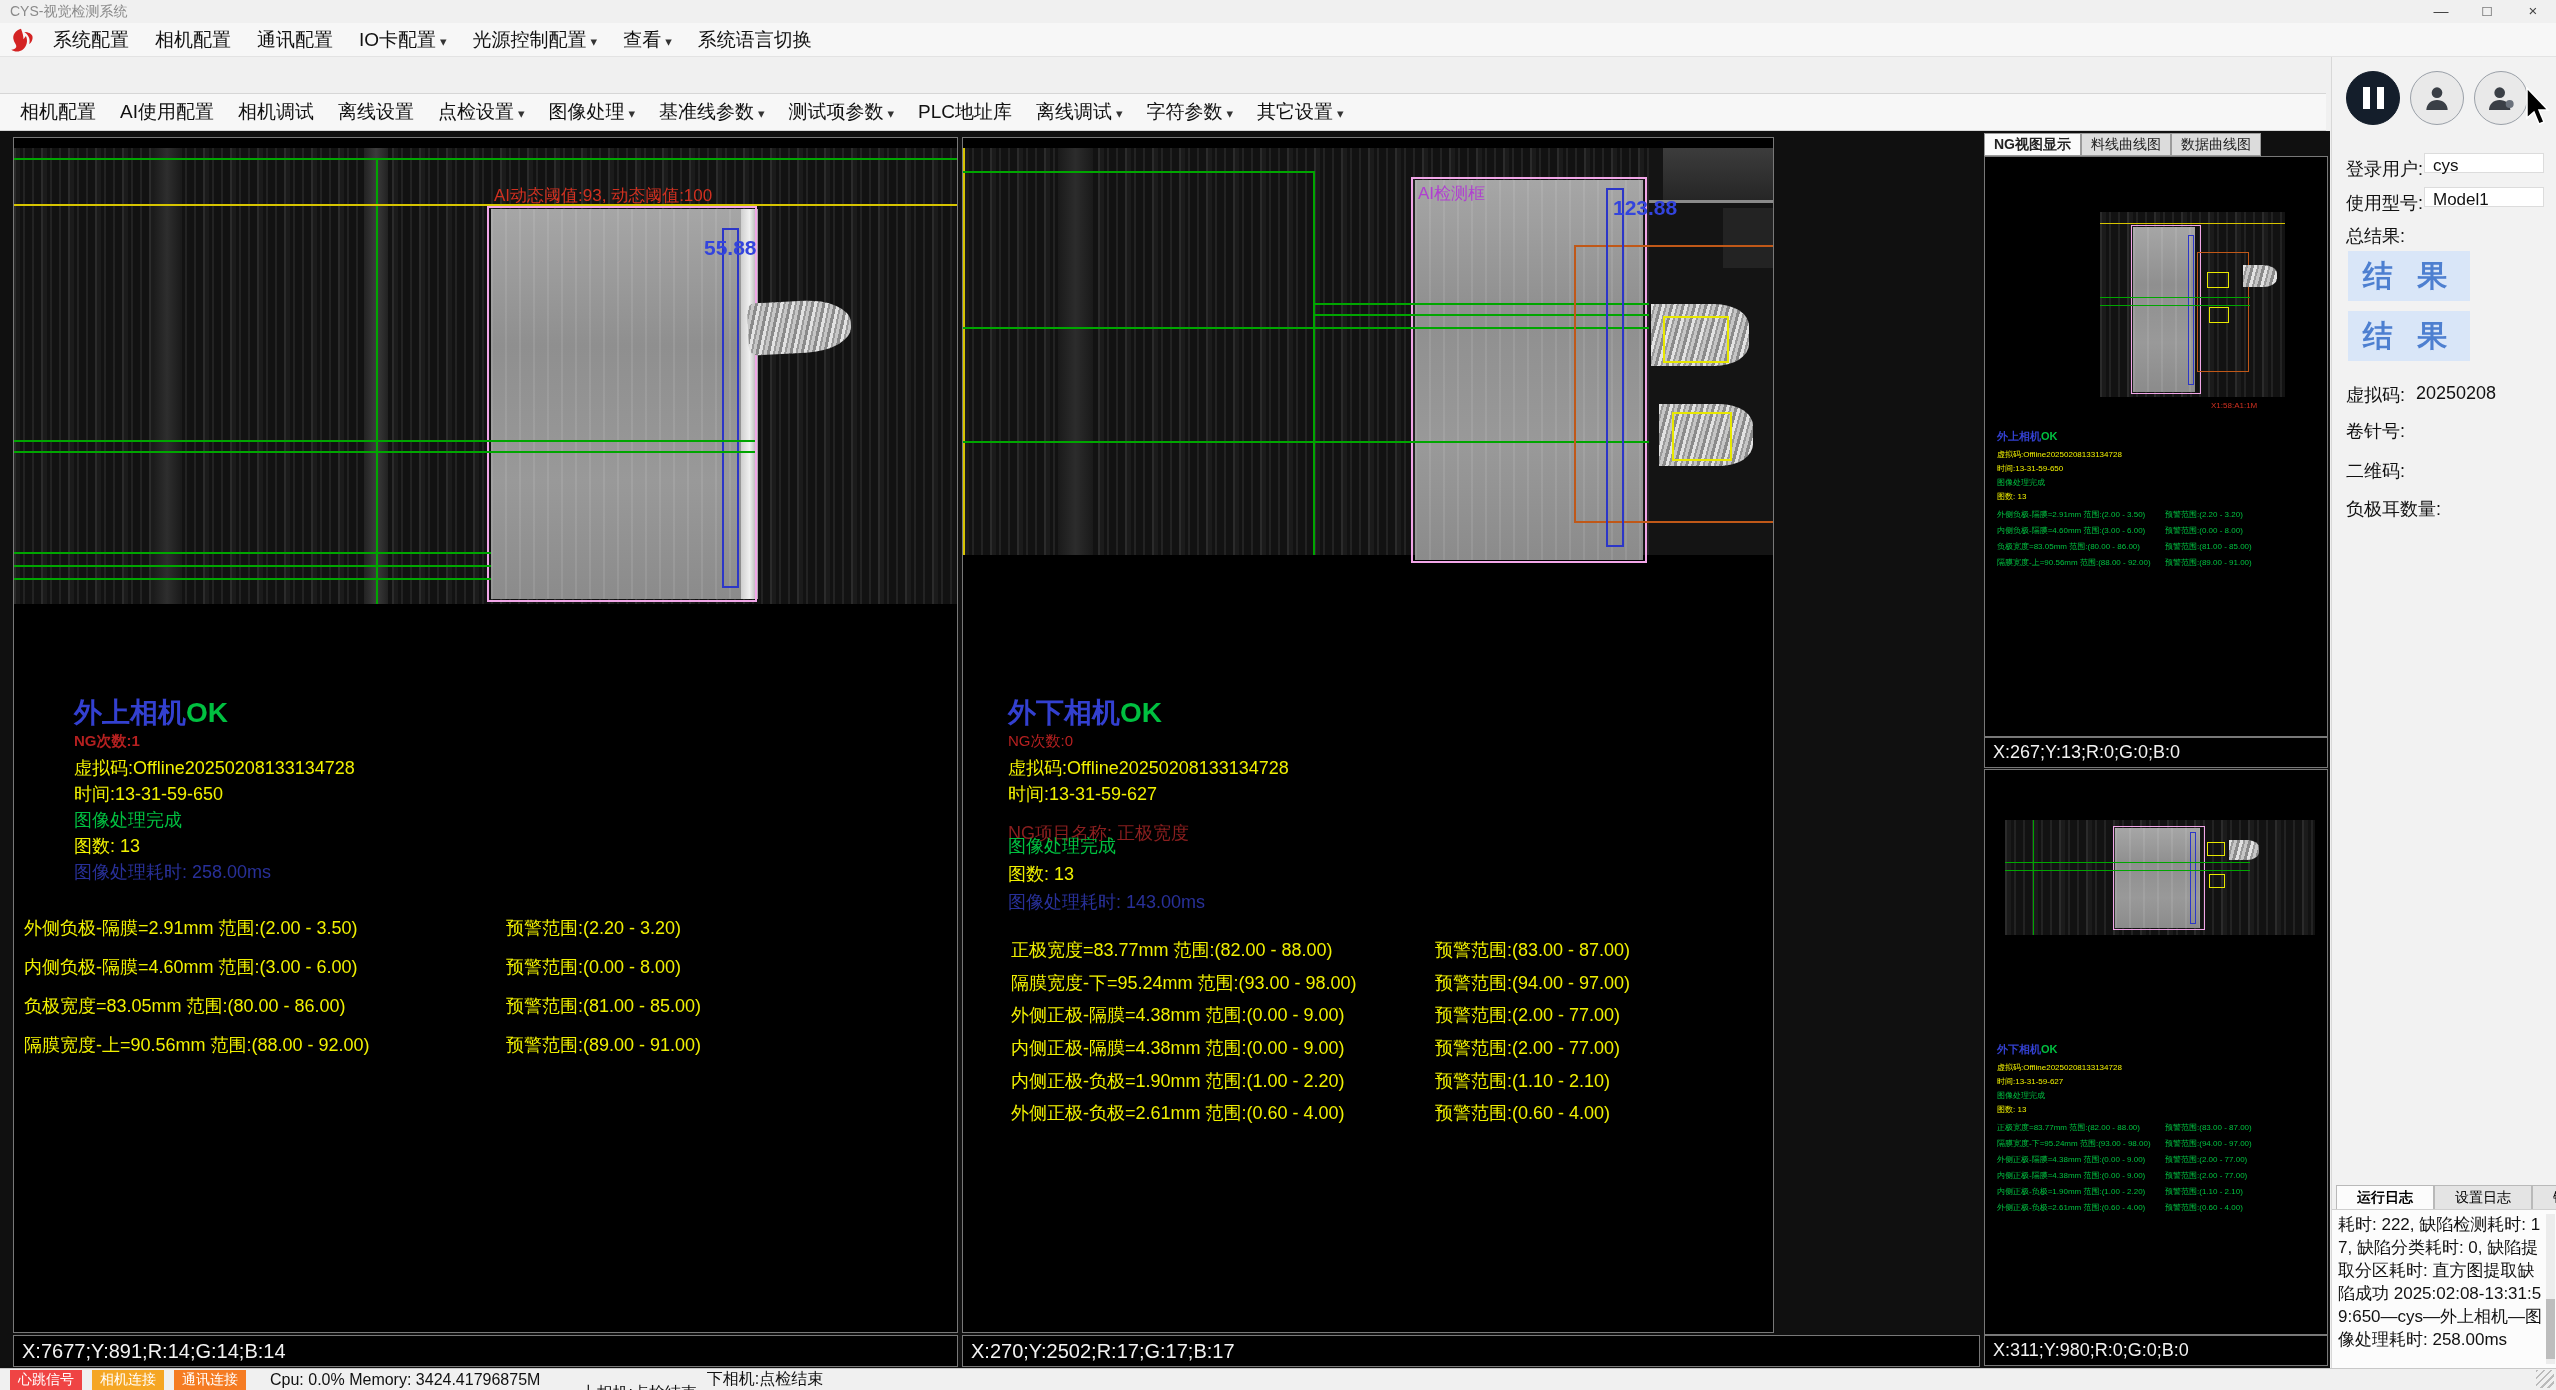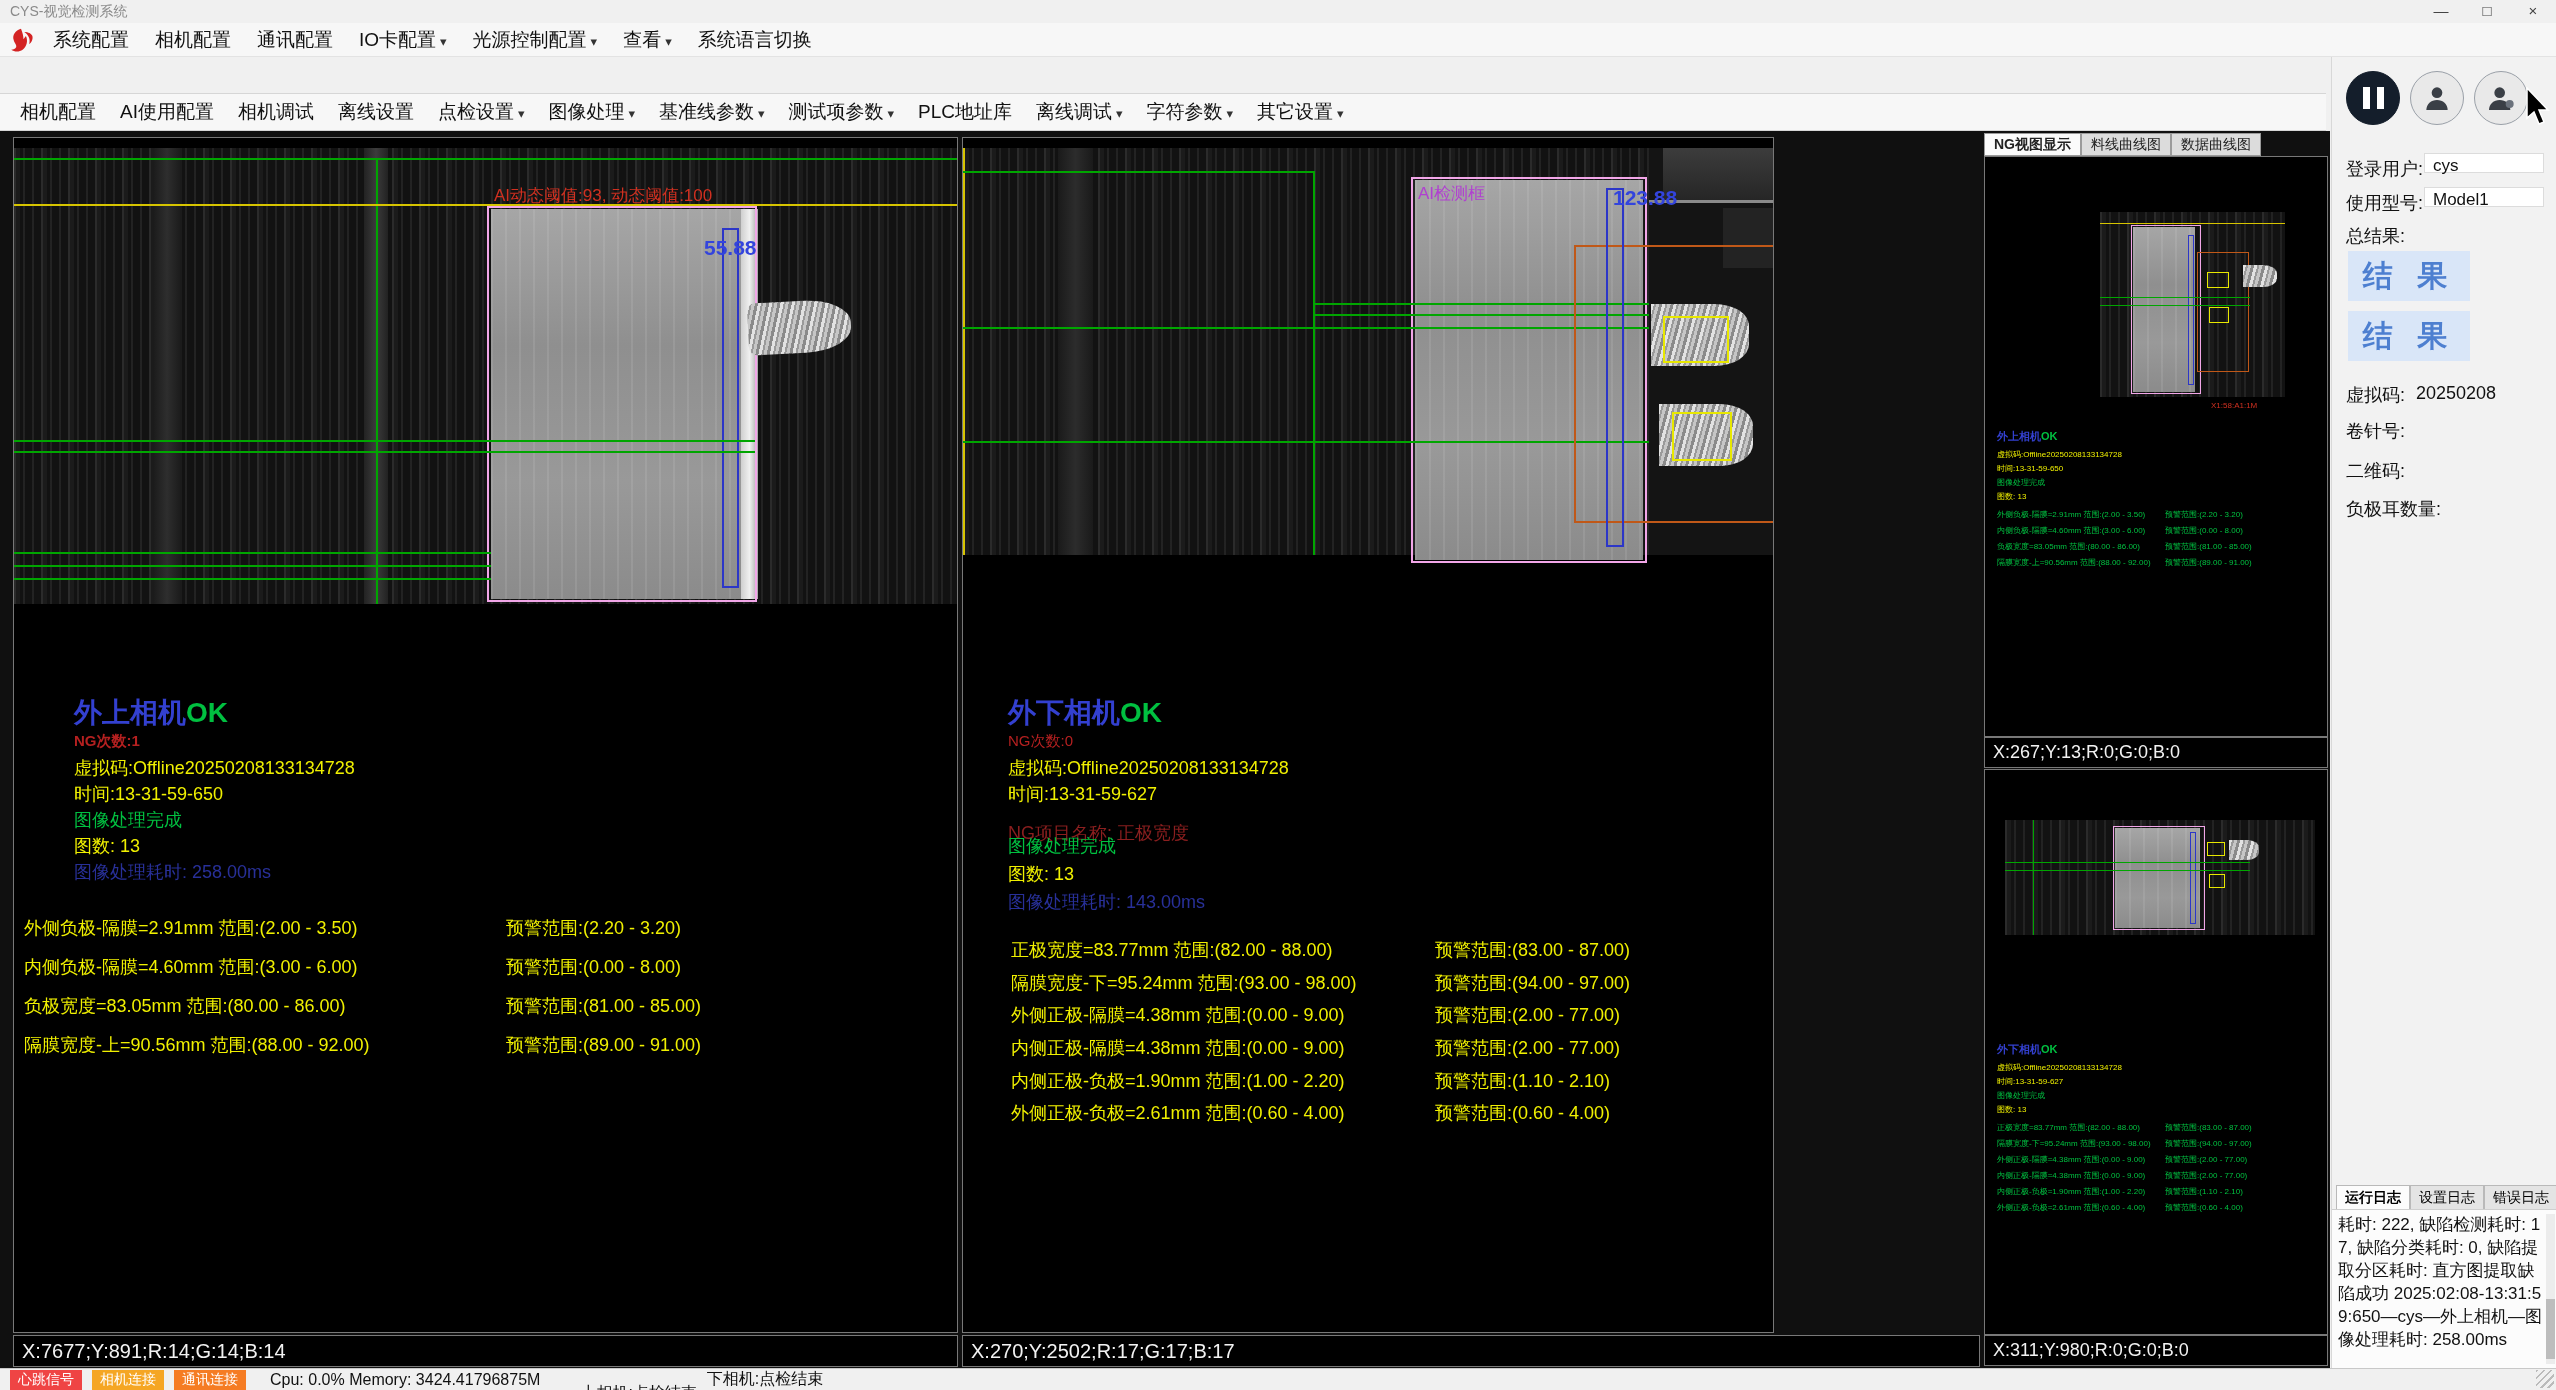--- a/index.html
+++ b/index.html
@@ -77,21 +77,21 @@
   .ctrl { position:absolute; left:2331px; top:57px; width:225px; height:1311px; background:#f2f2f2; border-left:1px solid #d8d8d8; }
   .roundbtn { position:absolute; width:54px; height:54px; border-radius:50%; background:#e9e9e9; border:1px solid #9aa0a8; display:flex; align-items:center; justify-content:center; }
   .roundbtn.dark { background:#141e2b; border-color:#141e2b; }
   .pause-bars { display:flex; gap:7px; }
   .pause-bars i { display:block; width:7px; height:22px; background:#fff; }
   .clabel { position:absolute; font-size:18px; color:#111; white-space:nowrap; }
   .cinput { position:absolute; height:20px; background:#fff; border:1px solid #dcdcdc; font-size:17px; padding-left:8px; color:#111; line-height:24px; }
   .resultbox { position:absolute; left:16px; width:122px; height:50px; background:#d9e6f8; color:#4d7fd0; font-size:30px; font-weight:bold; letter-spacing:8px; display:flex; align-items:center; justify-content:center; }
   .cvalue { position:absolute; font-size:18px; color:#111; white-space:nowrap; }
   .logtabs { position:absolute; left:4px; top:1128px; display:flex; }
-  .logtab { font-size:14px; padding:3px 8px; background:#e4e4e4; border:1px solid #b9b9b9; white-space:nowrap; }
+  .logtab { font-size:14px; padding:3px 20px; background:#e4e4e4; border:1px solid #b9b9b9; white-space:nowrap; }
   .logtab.active { background:#fcfcfc; font-weight:bold; }
   .logarea { position:absolute; left:0; top:1152px; width:225px; height:159px; background:#fcfcfc; border-top:1px solid #cfcfcf; }
   .logtext { position:absolute; left:6px; top:4px; width:205px; font-size:17px; line-height:1.35; color:#111; word-break:break-all; }
   .scrollbar { position:absolute; right:2px; top:4px; width:9px; height:150px; background:#ececec; }
   .scrollthumb { position:absolute; left:0; top:85px; width:9px; height:60px; background:#bdbdbd; }
 
   
   .statusbar { position:absolute; left:0; top:1368px; width:2556px; height:22px; background:#f0f0f0; border-top:1px solid #c8c8c8; display:flex; align-items:center; gap:10px; padding-left:10px; font-size:16px; color:#111; }
   .badge { font-size:14px; color:#fff; padding:1px 8px; white-space:nowrap; }
   .b-green  { background:#ef4444;font-family:Liberation Serif, serif; }
@@ -206,21 +206,21 @@
     <div class="hline-g" style="left:0;top:189px;width:686px;"></div>
     <div class="hline-g" style="left:0;top:303px;width:686px;"></div>
     <div class="metal" style="left:688px;top:166px;width:98px;height:62px;border-radius:0 35% 35% 0;"></div>
     <div class="metal" style="left:696px;top:266px;width:94px;height:62px;border-radius:0 35% 35% 0;"></div>
     <div class="metal" style="left:823px;top:346px;width:64px;height:52px;border-radius:30%;transform:rotate(8deg);"></div>
     <div class="box-orange" style="left:611px;top:107px;width:204px;height:278px;"></div>
     <div class="box-blue" style="left:643px;top:50px;width:18px;height:359px;"></div>
     <div class="box-yellow" style="left:700px;top:178px;width:66px;height:47px;"></div>
     <div class="box-yellow" style="left:709px;top:274px;width:60px;height:49px;"></div>
     <span class="ov pur" style="left:455px;top:44px;font-size:17px;">AI检测框</span>
-    <span class="ov gval" style="left:650px;top:48px;">123.88</span>
+    <span class="ov gval" style="left:650px;top:58px;">123.88</span>
 
     <span class="ov big" style="left:45px;top:556px;"><span class="blu">外下相机</span><span class="grn">OK</span></span>
     <span class="ov ngc" style="left:45px;top:594px;">NG次数:0</span>
     <span class="ov yel" style="left:45px;top:618px;">虚拟码:Offline20250208133134728</span>
     <span class="ov yel" style="left:45px;top:644px;">时间:13-31-59-627</span>
     <span class="ov fred" style="left:45px;top:670px;margin-top:13px;">NG项目名称: 正极宽度</span>
     <span class="ov grn" style="left:45px;top:696px;">图像处理完成</span>
     <span class="ov yel" style="left:45px;top:724px;">图数: 13</span>
     <span class="ov fblu" style="left:45px;top:752px;">图像处理耗时: 143.00ms</span>
 

